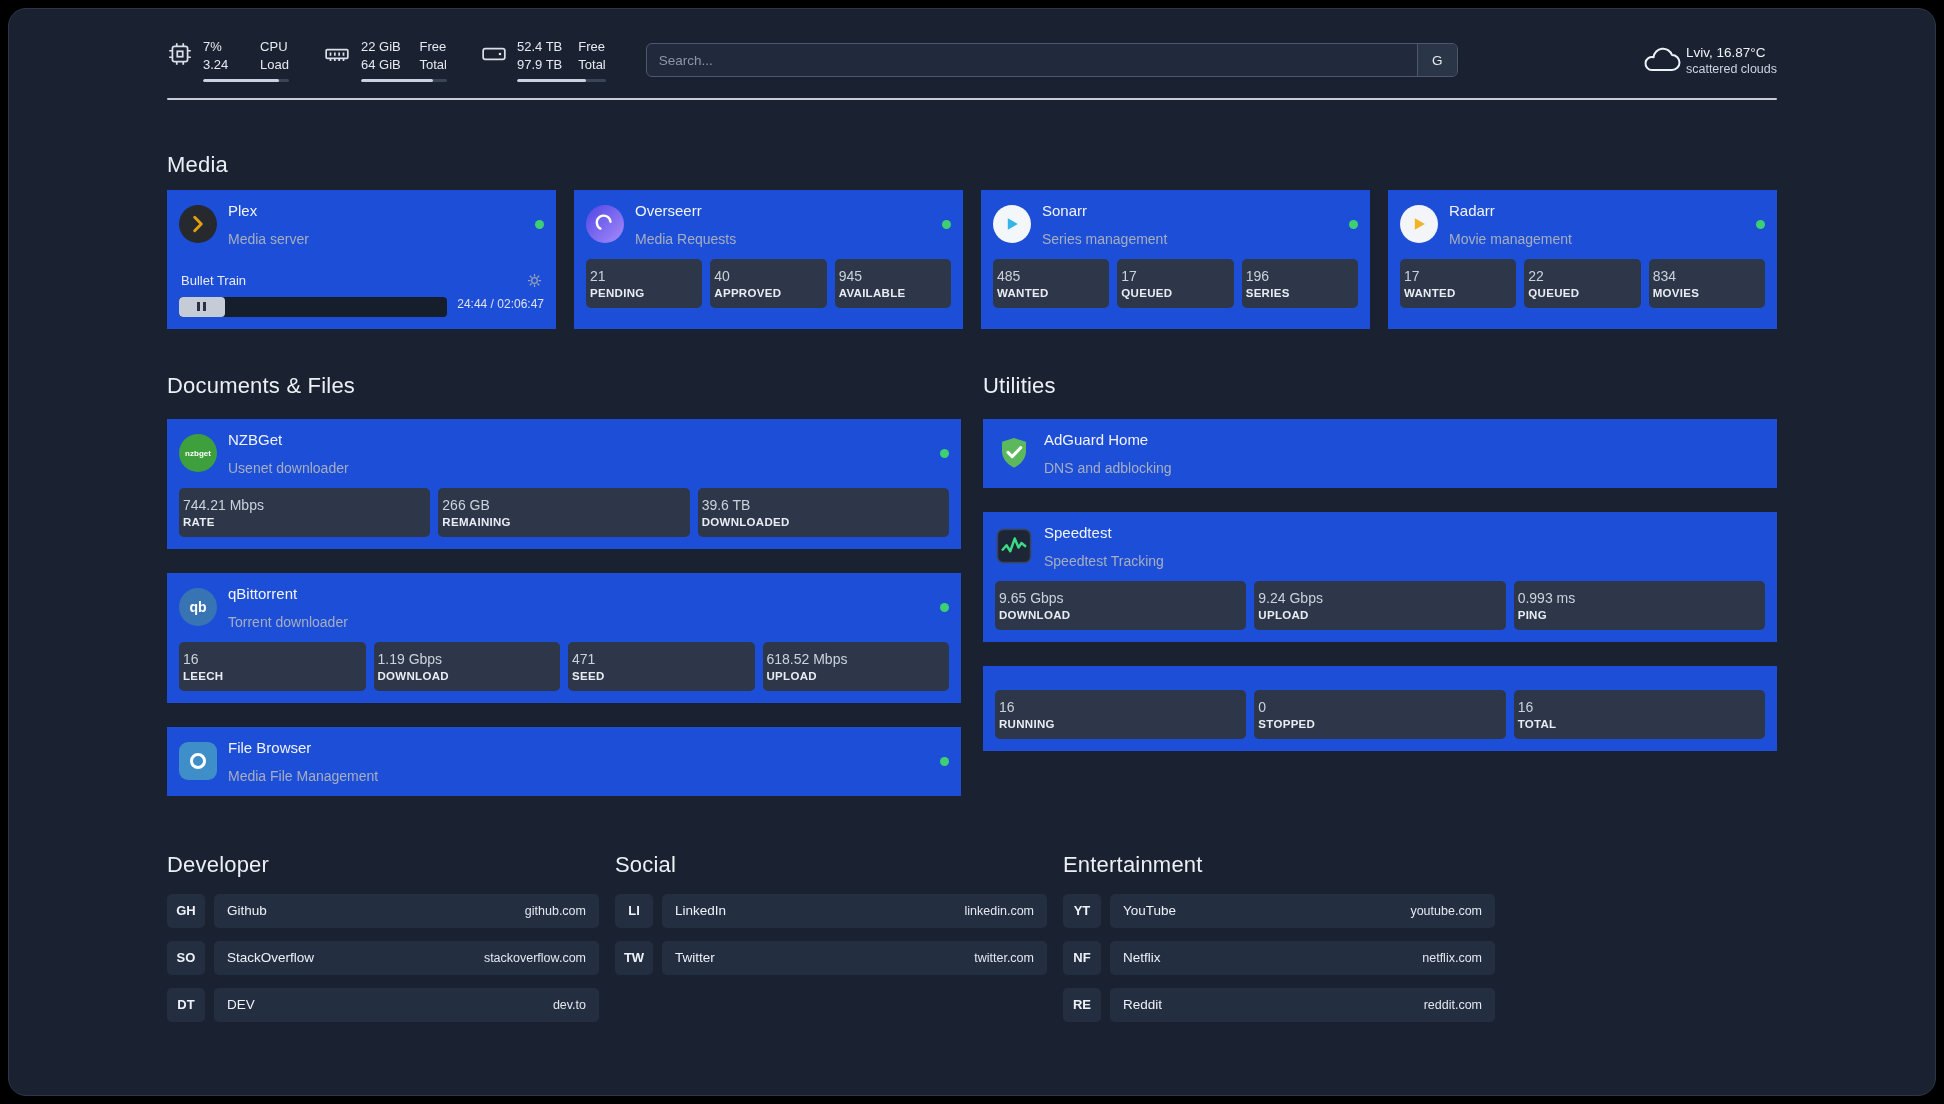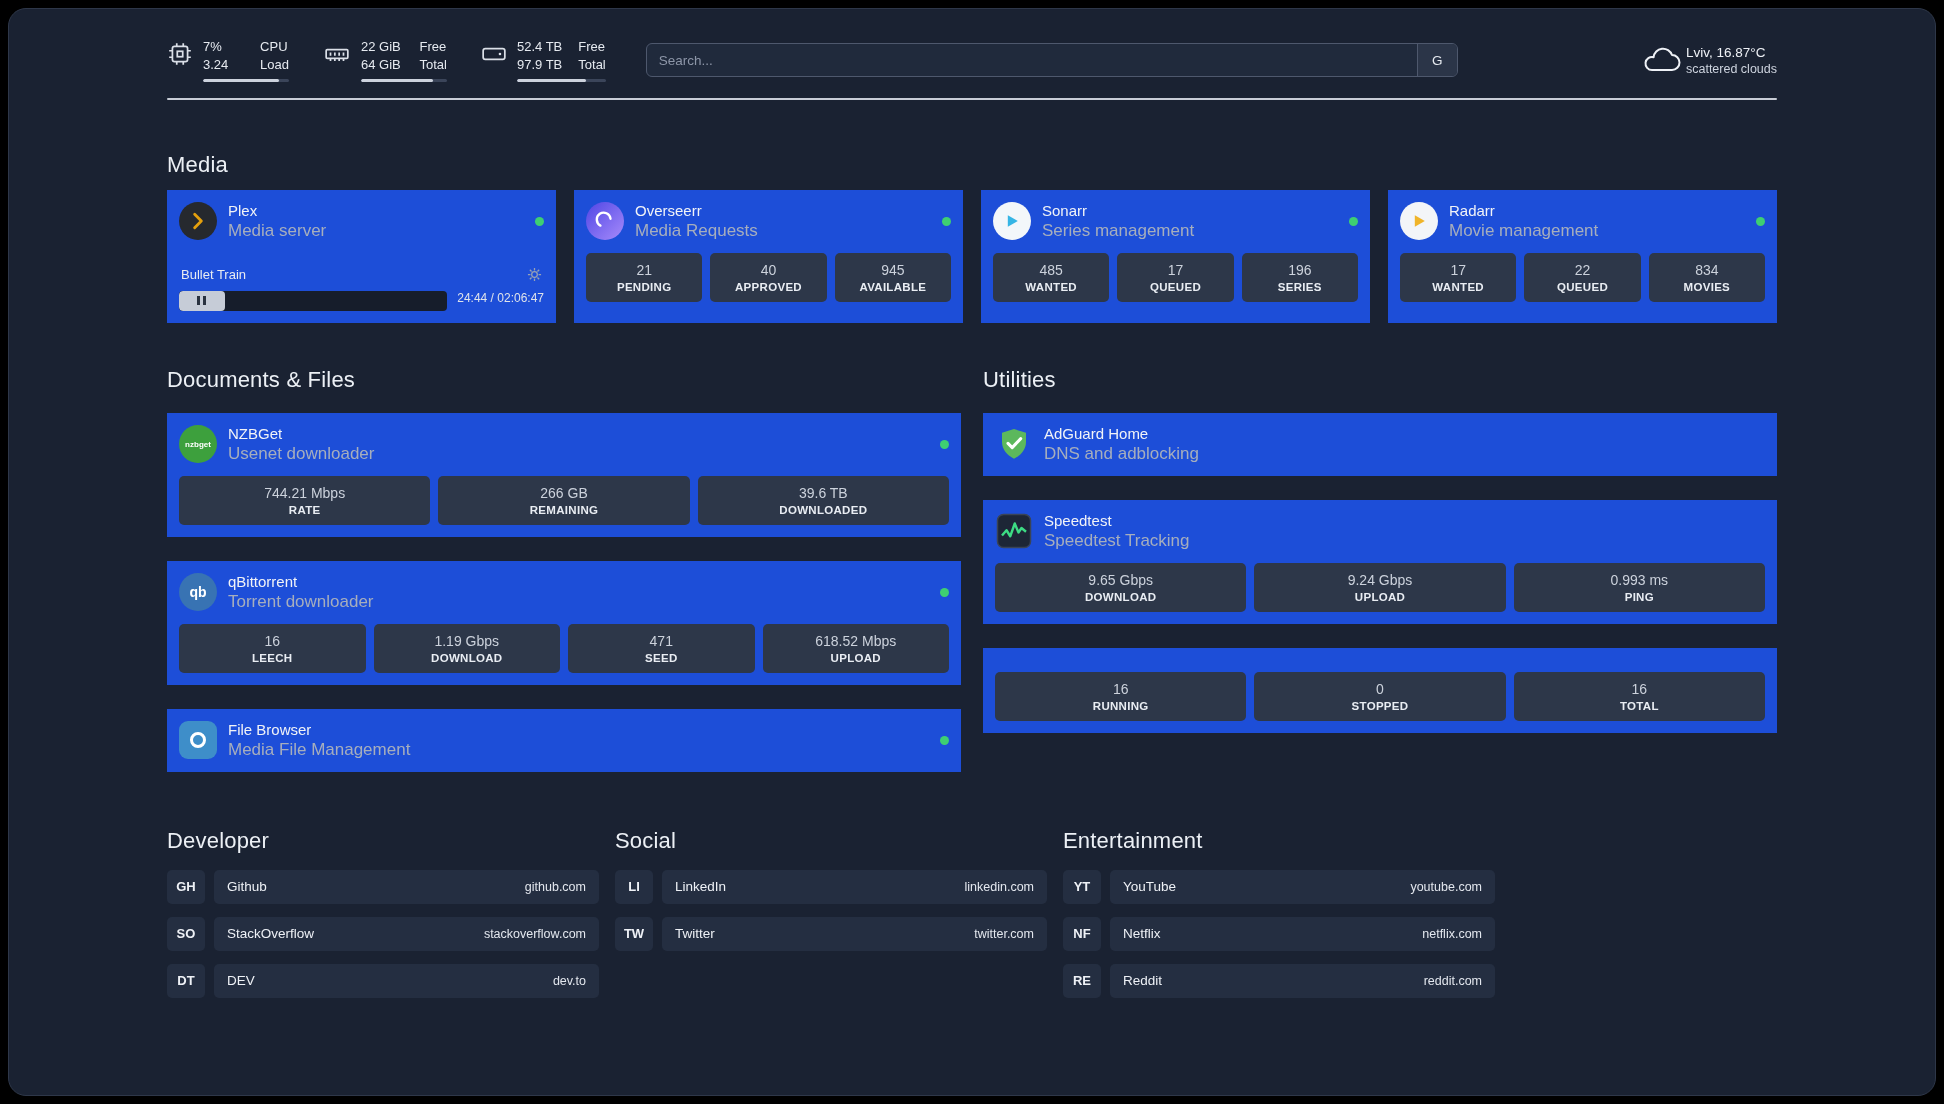--- a/index.html
+++ b/index.html
@@ -36,24 +36,24 @@
   .col{display:flex;flex-direction:column;gap:24px}
   .col .section-title{margin-bottom:-4px}
 
   
   .card{background:#1d4ed8;border-radius:0;padding:12px;cursor:pointer}
   .card-head{display:flex;align-items:center;gap:11px}
   .app-icon{width:38px;height:38px;border-radius:50%;display:flex;align-items:center;justify-content:center;flex-shrink:0;overflow:hidden}
   .app-icon.square{border-radius:9px}
   .app-titles{display:flex;flex-direction:column}
   .app-name{font-size:15px;color:#f1f3f7;font-weight:500}
-  .app-sub{font-size:17px;color:#a6aebd;margin-top:2px}
+  .app-sub{font-size:14px;color:#a6aebd;margin-top:12px}
   .dot{width:9px;height:9px;border-radius:50%;background:#3ecf72;margin-left:auto;flex-shrink:0}
   .tiles{display:flex;gap:8px;margin-top:12px}
-  .tile{flex:1;background:#2d3749;border-radius:5px;padding:9px 4px;text-align:center}
+  .tile{flex:1;background:#2d3749;border-radius:5px;padding:9px 4px;text-align:left}
   .tile-val{font-size:14px;color:#ccd2dc}
   .tile-lab{font-size:11.5px;font-weight:700;color:#e9edf3;margin-top:3px;letter-spacing:.3px}
 
   
   .ic-plex{background:#26292e}
   .ic-overseerr{background:linear-gradient(135deg,#4f46e5,#a78bfa)}
   .ic-sonarr{background:#f3f7fa}
   .ic-radarr{background:#f3f5f8}
   .ic-nzbget{background:#3da03d;color:#fff;font-size:8px;font-weight:700}
   .ic-qb{background:#3873b3;color:#fff;font-size:14px;font-weight:700}

